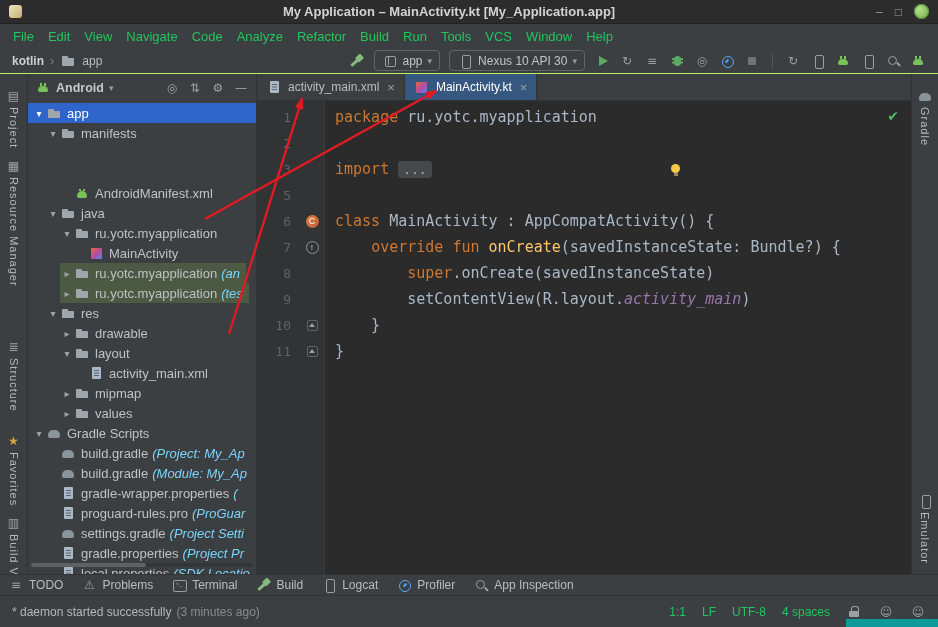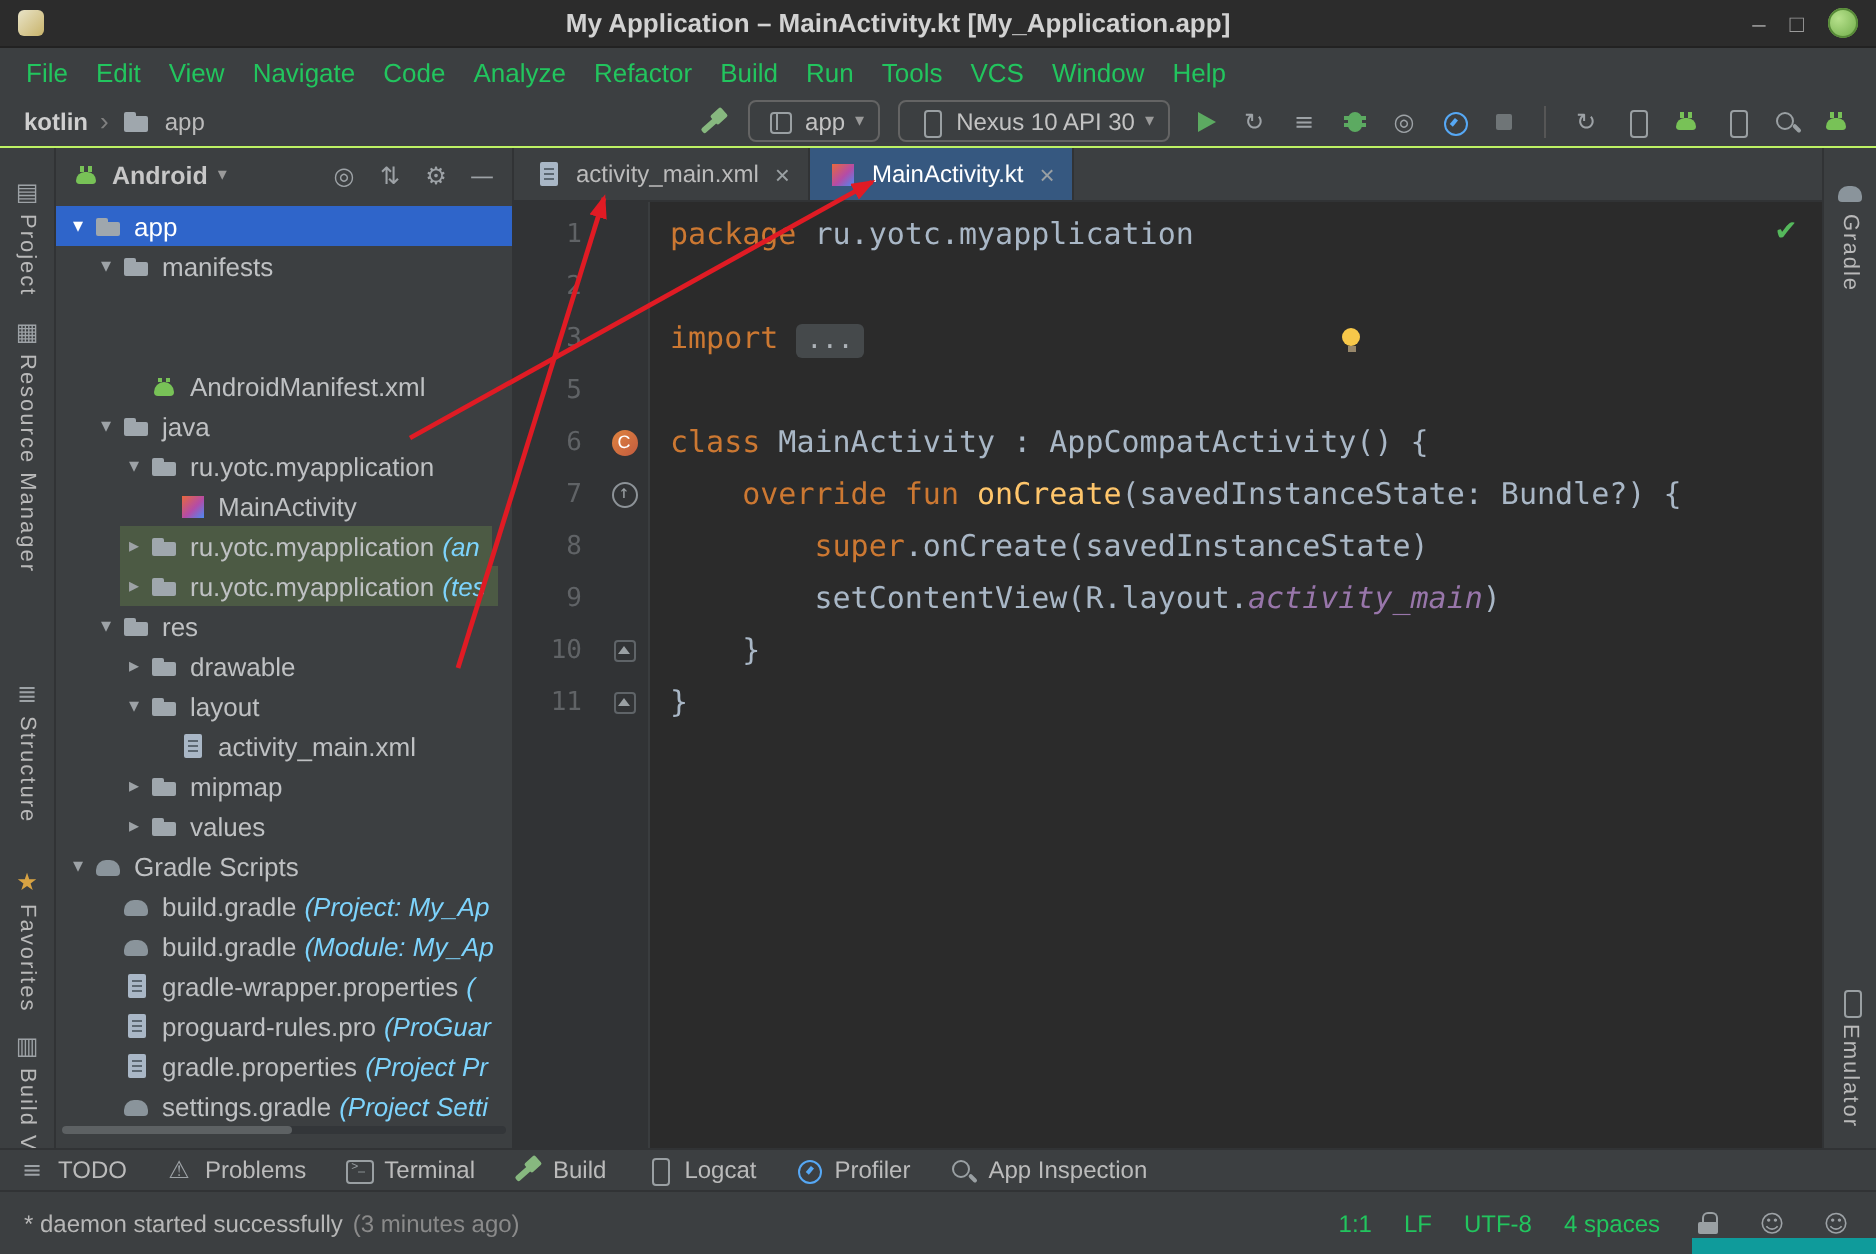--- a/index.html
+++ b/index.html
@@ -459,31 +459,39 @@
             <span class="rc">
               <span class="chev"></span>
               <span class="ic ic-filet"></span>
               <span class="tlabel">proguard-rules.pro</span>
               <span class="tsec">(ProGuar</span>
             </span>
           </div>
           <div class="tree-row" style="padding-left: 18px;">
             <span class="rc">
               <span class="chev"></span>
+              <span class="ic ic-gradle"></span>
+              <span class="tlabel">settings.gradle</span>
+              <span class="tsec">(Project Setti</span>
+            </span>
+          </div>
+          <div class="tree-row" style="padding-left: 18px;">
+            <span class="rc">
+              <span class="chev"></span>
               <span class="ic ic-filet"></span>
               <span class="tlabel">gradle.properties</span>
               <span class="tsec">(Project Pr</span>
             </span>
           </div>
           <div class="tree-row" style="padding-left: 18px;">
             <span class="rc">
               <span class="chev"></span>
-              <span class="ic ic-gradle"></span>
-              <span class="tlabel">settings.gradle</span>
-              <span class="tsec">(Project Setti</span>
+              <span class="ic ic-filet"></span>
+              <span class="tlabel">local.properties</span>
+              <span class="tsec">(SDK Locatio</span>
             </span>
           </div>
         </div>
       <div class="hscroll">
           <div class="hthumb"></div>
         </div>
     </div>
 
     <div class="editor">
       <div class="tabs">

